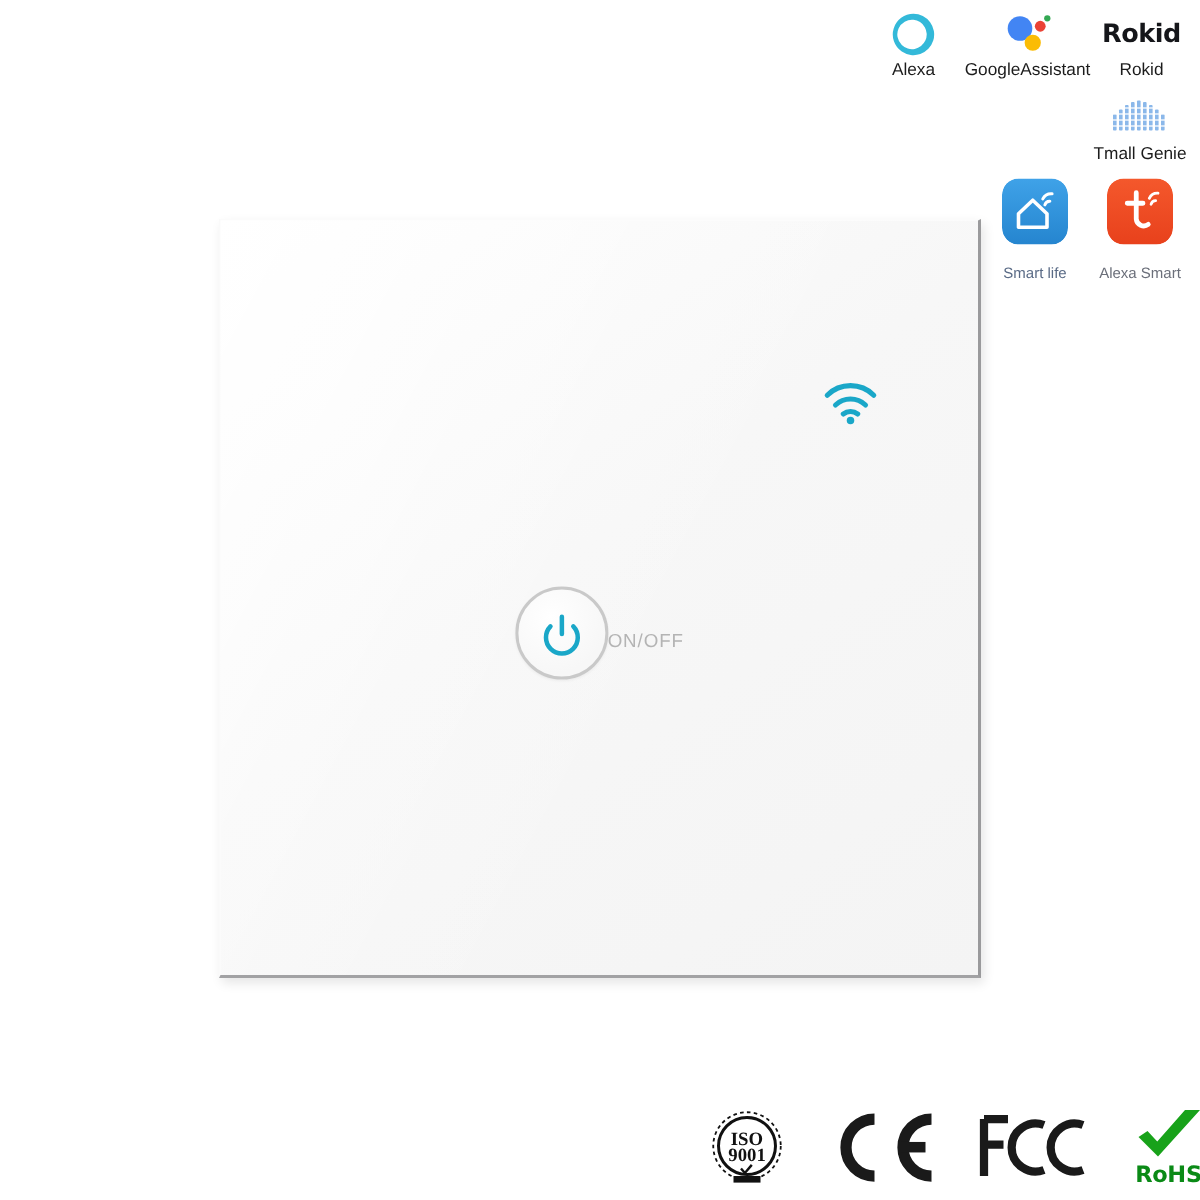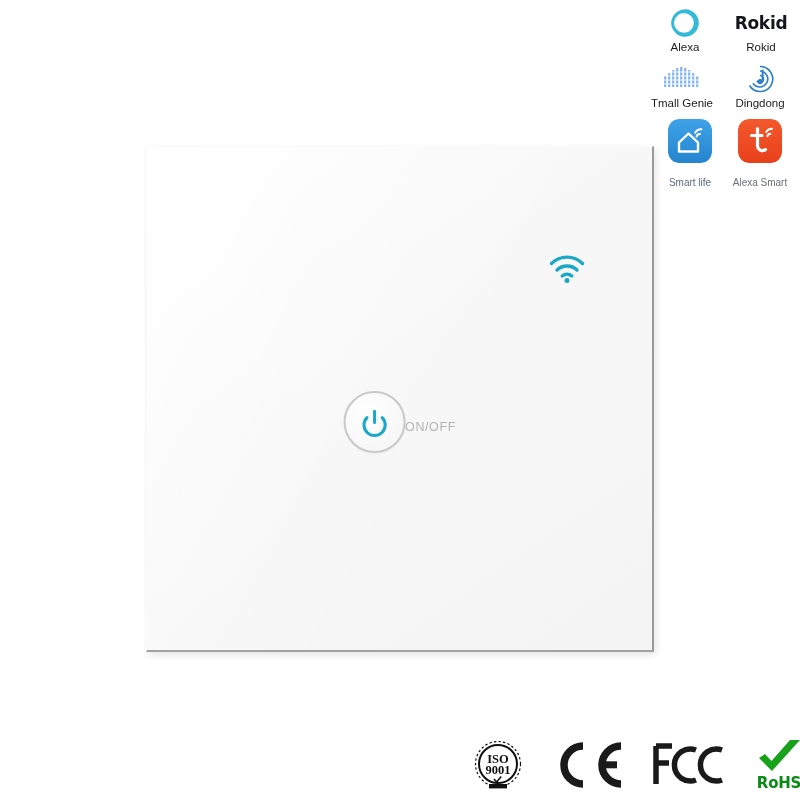--- a/index.html
+++ b/index.html
@@ -180,20 +180,31 @@
 
     <div class="logo-item">
       <span class="glyph">
         <svg width="34" height="34" viewBox="0 0 34 34">
           <path d="M17 3.2 A13.8 13.8 0 1 1 9.2 28.4 L9.2 24.0 A9.8 9.8 0 1 0 17 7.2 A9.8 9.8 0 0 0 9.2 24.0 L9.2 28.4 A13.8 13.8 0 0 1 17 3.2 Z" fill="#33b9d9"></path>
         </svg>
       </span>
       <span class="cap">Alexa</span>
     </div>
 
+    <div class="logo-item">
+      <span class="glyph">
+        <svg width="34" height="30" viewBox="0 0 34 30">
+          <circle cx="12" cy="11" r="8.2" fill="#4285f4"></circle>
+          <circle cx="25.5" cy="9.5" r="3.6" fill="#ea4335"></circle>
+          <circle cx="20.5" cy="20.5" r="5.4" fill="#fbbc05"></circle>
+          <circle cx="30.2" cy="4.2" r="2.1" fill="#34a853"></circle>
+        </svg>
+      </span>
+      <span class="cap">GoogleAssistant</span>
+    </div>
 
     <div class="logo-item">
       <span class="glyph">
         <span class="rokid-word">Rokid</span>
       </span>
       <span class="cap">Rokid</span>
     </div>
   </div>
 
   <div class="logo-row row2">
@@ -216,34 +227,20 @@
             <line x1="0" y1="7" x2="42" y2="7"></line>
             <line x1="0" y1="11" x2="42" y2="11"></line>
             <line x1="0" y1="15" x2="42" y2="15"></line>
             <line x1="0" y1="19" x2="42" y2="19"></line>
           </g>
         </svg>
       </span>
       <span class="cap">Tmall Genie</span>
     </div>
 
-    <div class="logo-item">
-      <span class="glyph">
-        <svg width="30" height="30" viewBox="0 0 30 30">
-          <g fill="none" stroke="#2f80c8" stroke-width="1.7">
-            <path d="M15 2.5 A12.5 12.5 0 1 1 4.5 21.5"></path>
-            <path d="M15 7 A8 8 0 1 1 8 19.3"></path>
-            <path d="M15 11.5 A3.5 3.5 0 1 1 11.9 16.8"></path>
-          </g>
-          <path d="M17.6 6.6 L17.6 17.2" stroke="#2f80c8" stroke-width="2" stroke-linecap="round" fill="none"></path>
-          <circle cx="15.1" cy="17.6" r="2.6" fill="#2f80c8"></circle>
-        </svg>
-      </span>
-      <span class="cap">Dingdong</span>
-    </div>
 
   </div>
 
   <div class="logo-row row3">
 
     <div class="logo-item app">
       <span class="glyph">
         <svg class="app-tile" viewBox="0 0 44 44">
           <defs>
             <linearGradient id="slg" x1="0" y1="0" x2="0" y2="1">

